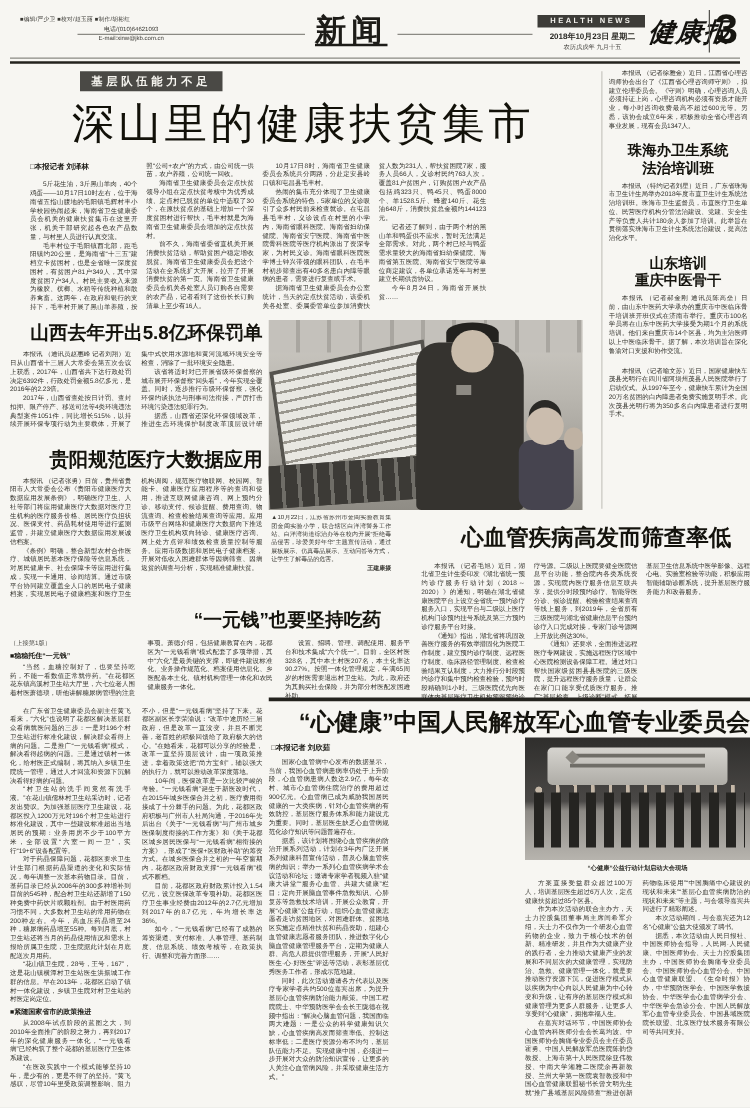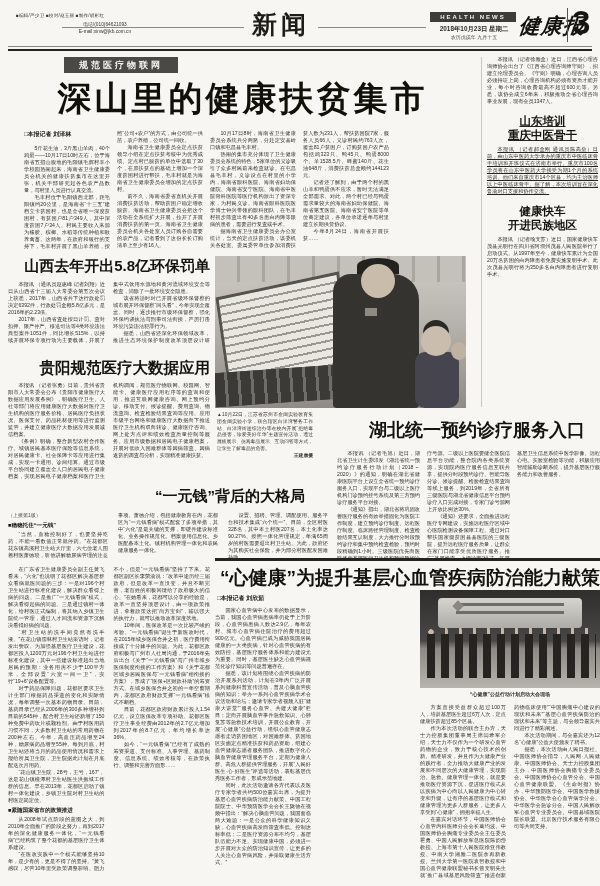--- a/index.html
+++ b/index.html
@@ -15,21 +15,21 @@
              letter-spacing:2px;text-align:center;line-height:10px;}
   .hd-date{font-size:6.4px;font-weight:bold;color:#2c2b26;}
   .hd-lunar{font-size:5px;color:#4a4944;text-align:center;}
   .brand-cn{font-family:"DejaVu Serif",serif;font-style:italic;font-weight:bold;
             font-size:21px;color:#14130f;letter-spacing:1px;transform:skewX(-6deg);}
   .pageno{font-size:33px;font-weight:900;color:#171611;line-height:1;}
   .rule{background:#24231e;}
   
   .badge{background:#4a4945;color:#f5f4ef;font-size:9px;font-weight:bold;
          letter-spacing:3px;text-align:center;line-height:16px;}
-  .lead-hl{font-size:34px;font-weight:700;letter-spacing:3px;color:#121109;
+  .lead-hl{font-size:34px;font-weight:400;letter-spacing:3px;color:#121109;
            text-align:center;white-space:nowrap;}
   
   .body-txt{font-size:5.2px;line-height:7px;text-align:justify;color:#32312b;
             overflow:hidden;column-fill:auto;}
   .body-txt p{margin:0;text-indent:2em;}
   .body-txt p.subhead{font-weight:bold;text-indent:0;margin:3px 0 2px;font-size:5.6px;color:#1d1c17;}
   .body-txt p.meta{text-indent:0;font-size:5px;color:#4a4944;margin-bottom:2px;}
   .byline{font-size:6px;font-weight:bold;text-indent:0!important;margin:1px 0 7px!important;color:#1d1c17;}
   .mid-hl{font-weight:900;color:#14130d;text-align:right;white-space:nowrap;}
   .side-art h3{margin:0 0 4px;font-size:11.5px;font-weight:900;color:#14130d;
@@ -79,56 +79,61 @@
 <body>
 
 <div class="page">
 
   <div class="abs hd-staff" style="left:16px;top:13px;width:180px;">■编辑/严少卫  ■校对/赵玉丽  ■制作/胡彬红</div>
   <div class="abs hd-contact" style="left:30px;top:21px;width:150px;">
     <div>电话/(010)64621093</div>
     <div>E-mail:xinw@jkb.com.cn</div>
   </div>
   <div class="abs hd-line" style="left:62px;top:27px;width:182px;"></div>
-  <div class="abs hd-section" style="left:252px;top:8px;">新闻</div>
+  <div class="abs hd-section" style="left:252px;top:8px;text-decoration:underline;">新闻</div>
   <div class="abs hd-line" style="left:318px;top:27px;width:108px;"></div>
   <div class="abs hd-ennews" style="left:430px;top:12px;width:86px;height:10px;">HEALTH NEWS</div>
   <div class="abs hd-date" style="left:428px;top:25px;width:92px;text-align:center;">2018年10月23日 星期二</div>
   <div class="abs hd-lunar" style="left:428px;top:34px;width:92px;">农历戊戌年 九月十五</div>
   <div class="abs brand-cn" style="left:519px;top:12px;">健康报</div>
   <div class="abs" style="left:567px;top:8px;height:34px;border-left:1px solid #55544f;"></div>
   <div class="abs pageno" style="left:572px;top:6px;">3</div>
   <div class="abs hd-line" style="left:8px;top:46px;width:584px;"></div>
   <div class="abs rule" style="left:8px;top:49px;width:584px;height:2px;"></div>
 
-  <div class="abs badge" style="left:64px;top:57px;width:114px;height:16px;">规范医疗物联网</div>
+  <div class="abs badge" style="left:64px;top:57px;width:114px;height:16px;">基层队伍能力不足</div>
   <div class="abs lead-hl" style="left:0px;top:76px;width:485px;">深山里的健康扶贫集市</div>
 
   <div class="abs body-txt" style="left:24px;top:130px;width:458px;height:124px;columns:5;column-gap:7px;">
     <p class="byline">□本报记者  刘泽林</p>
     <span><p>5斤花生油，3斤黑山羊肉，40个鸡蛋——10月17日10时左右，位于海南省五指山腹地的毛阳镇毛辉村丰小学校园热闹起来，海南省卫生健康委员会机关的健康扶贫集市在这里开张，机关干部研究起各色农产品数量，与村里人员进行认真交流。</p><p>毛丰村位于毛阳镇西北部，距毛阳镇约20公里，是海南省“十三五”建档立卡贫困村，也是全省唯一深度贫困村，有贫困户81户349人，其中深度贫困7户34人。村民主要收入来源为橡胶、槟榔、水稻等传统种植和散养禽畜。这两年，在政府和银行的支持下，毛丰村开展了黑山羊养殖，按照“公司+农户”的方式，由公司统一供苗，农户养殖，公司统一回收。</p><p>海南省卫生健康委员会定点扶贫领导小组在定点扶贫考核中为优秀成绩、定点村已脱贫的单位中选取了30个，在原扶贫点的基础上增加一个深度贫困村进行帮扶，毛丰村就是为海南省卫生健康委员会增加的定点扶贫村。</p><p>前不久，海南省委省直机关开展消费扶贫活动，帮助贫困户稳定增收脱贫。海南省卫生健康委员会把这个活动在全系统扩大开展，拉开了开展消费扶贫的第一页。海南省卫生健康委员会机关各处室人员订购各自需要的农产品，记者看到了这份长长订购清单上至少有16人。</p><p>10月17日8时，海南省卫生健康委员会系统兵分两路，分赴定安县岭口镇和屯昌县毛丰村。</p><p>热闹的集市充分体现了卫生健康委员会系统的特色，5家单位的义诊吸引了众多村民前来检查就诊。在屯昌县毛丰村，义诊设点在村里的小学内，海南省眼科医院、海南省妇幼保健院、海南省安宁医院、海南省中医院骨科医院等医疗机构派出了资深专家，为村民义诊。海南省眼科医院医学博士钟兴带领的眼科团队，在毛丰村初步筛查出有40多名患白内障等眼病的患者，需要进行复查或手术。</p><p>据海南省卫生健康委员会办公室统计，当天的定点扶贫活动，该委机关各处室、委属委管单位参加消费扶贫人数为231人，帮扶贫困院7家，服务人员66人，义诊村民约763人次，覆盖81户贫困户，订购贫困户农产品包括鸡323只、鸭45只、鸭蛋8000个、羊1528.5斤、蜂蜜140斤、花生油648斤，消费扶贫总金额约144123元。</p><p>记者还了解到，由于两个村的黑山羊和鸭蛋供不应求，暂时无法满足全部需求。对此，两个村已经与鸭蛋需求量较大的海南省妇幼保健院、海南省第五医院、海南省安宁医院等单位商定建议，各单位承诺逐年与村里建立长期供货协议。</p><p>今年8月24日，海南省开展扶贫……</p></span>
   </div>
 
   <div class="abs vline" style="left:481px;top:57px;height:350px;"></div>
   <div class="abs" style="left:487px;top:56px;width:111px;">
     <div class="side-art" style="margin-bottom:9px;">
       <div class="body-txt">
           <p>本报讯 （记者徐雅金）近日，江西省心理咨询师协会出台了《江西省心理咨询师守则》，拟建立伦理委员会。《守则》明确，心理咨询人员必须持证上岗，心理咨询机构必须有资质才能开业，每小时咨询收费最高不超过600元等。另悉，该协会成立6年来，积极推动全省心理咨询事业发展，现有会员1347人。</p>
         </div>
     </div>
-    <div class="side-art" style="margin-bottom:9px;text-decoration:underline;">
+    <div class="side-art" style="margin-bottom:9px;">
+      <h3>珠海办卫生系统
+法治培训班</h3>
+      <div class="body-txt">
+          <p>本报讯 （特约记者刘星）近日，广东省珠海市卫生计生局举办2018年度市直卫生计生系统法治培训班。珠海市卫生监督员，市直医疗卫生单位、民营医疗机构分管法治建设、党建、安全生产等负责人共计180余人参加了培训。此举旨在贯彻落实珠海市卫生计生系统法治建设，提高法治化水平。</p>
+        </div>
+    </div>
+    <div class="side-art" style="margin-bottom:9px;">
       <h3>山东培训
 重庆中医骨干</h3>
       <div class="body-txt">
           <p>本报讯 （记者郝金刚 通讯员陈高垒）日前，由山东中医药大学承办的重庆市中医临床骨干培训班开班仪式在济南市举行。重庆市100名学员将在山东中医药大学接受为期1个月的系统培训。他们来自重庆市14个区县，均为主治医师以上中医临床骨干。据了解，本次培训旨在深化鲁渝对口支援和协作交流。</p>
         </div>
     </div>
     <div class="side-art">
-      <h3>健康快车
-开进民族地区</h3>
       <div class="body-txt">
           <p>本报讯 （记者喻文苏）近日，国家健康快车茂县光明行在四川省阿坝州茂县人民医院举行了启动仪式。从1997年至今，健康快车累计为全国20万名贫困的白内障患者免费实施复明手术。此次茂县光明行将为350多名白内障患者进行复明手术。</p>
         </div>
     </div>
   </div>
 
   <div class="abs mid-hl" style="left:8px;top:257px;width:202px;font-size:15px;">山西去年开出5.8亿环保罚单</div>
   <div class="abs body-txt" style="left:8px;top:281px;width:202px;height:70px;columns:2;column-gap:8px;">
       <p>本报讯 （通讯员赵惠峰 记者刘翔）近日从山西省十三届人大常委会第五次会议上获悉，2017年，山西省共下达行政处罚决定6392件，行政处罚金额5.8亿多元，是2016年的2.23倍。</p>
       <p>2017年，山西省查处按日计罚、查封扣押、限产停产、移送司法等4类环境违法典型案件1051件，同比增长515%，以持续开展环保专项行动为主要载体，开展了集中式饮用水源地和黄河流域环境安全等检查，消除了一批环境安全隐患。</p>
@@ -152,49 +157,49 @@
     <div class="ph1-badge"></div>
     <div class="ph1-child1b"></div>
     <div class="ph1-child1"></div>
     <div class="ph1-child2"></div>
   </div>
   <div class="abs caption" style="left:217px;top:412px;width:96px;height:60px;overflow:hidden;">
     <span>▲10月22日，江苏省苏州市金阊实验教育集团金阊实验小学，联合辖区白洋湾警务工作站、白洋湾街道综治办等在校内开展“拒绝毒品侵害，珍爱美好年华”主题宣传活动，通过展板展示、仿真毒品展示、互动问答等方式，让学生了解毒品的危害。</span>
     <b class="credit">王建康摄</b>
   </div>
 
-  <div class="abs mid-hl" style="left:315px;top:418px;width:270px;font-size:18px;">湖北统一预约诊疗服务入口</div>
+  <div class="abs mid-hl" style="left:315px;top:418px;width:270px;font-size:18px;">心血管疾病高发而筛查率低</div>
   <div class="abs body-txt" style="left:337px;top:450px;width:263px;height:118px;columns:3;column-gap:7px;">
       <p>本报讯 （记者毛旭）近日，湖北省卫生计生委印发《湖北省统一预约诊疗服务行动计划（2018～2020）》的通知，明确在湖北省健康医院平台上设立全省统一预约诊疗服务入口，实现平台与二级以上医疗机构门诊预约挂号系统及第三方预约诊疗服务平台对接。</p>
       <p>《通知》指出，湖北省将巩固改善医疗服务的有效举措固化为医院工作制度，建立预约诊疗制度、远程医疗制度、临床路径管理制度、检查检验结果互认制度，大力推行分时段预约诊疗和集中预约检查检验，预约时段精确到1小时。三级医院优先向医联体内基层医疗卫生机构预留预约诊疗号源。二级以上医院要健全医院信息平台功能，整合院内各类系统资源，实现院内医疗服务信息互联共享，提供分时段预约诊疗、智能导医分诊、候诊提醒、检验检查结果查询等线上服务，到2019年，全省所有三级医院与湖北省健康信息平台预约诊疗入口完成对接，专家门诊号源网上开放比例达30%。</p>
       <p>《通知》还要求，全面推进远程医疗专网建设，实施远程医疗区域中心医院检测设备保障工程。通过对口帮扶国家级贫困县县医院的三级医院，提升远程医疗服务质量，让群众在家门口能享受优质医疗服务。推广“基层检查、上级诊断”模式，拓展基层卫生信息系统中医学影像、远程心电、实验室检验等功能，积极应用智能辅助诊断系统，提升基层医疗服务能力和改善服务。</p>
     </div>
 
-  <div class="abs mid-hl" style="left:30px;top:487px;width:275px;font-size:15px;">“一元钱”背后的大格局</div>
+  <div class="abs mid-hl" style="left:30px;top:487px;width:275px;font-size:15px;">“一元钱”也要坚持吃药</div>
   <div class="abs body-txt" style="left:8px;top:512px;width:320px;height:50px;columns:3;column-gap:10px;">
       <p class="meta">（上接第1版）</p>
       <p class="subhead">■稳稳托住“一元钱”</p>
       <p>“当然，血糖控制好了，也要坚持吃药，不能一看数值正常就停药。”在花都区花东镇高溪村卫生站大厅里，六七位老人围着村医萧德琐，听他讲解糖尿病管理的注意事项。萧德介绍，包括健康教育在内，花都区为“一元钱看病”模式配套了多项举措，其中“六化”是最关键的支撑，即硬件建设标准化、业务操作规范化、档案使用信息化、乡医配备本土化、镇村机构管理一体化和农民健康服务一体化。</p>
       <p>设置、招聘、管理、调配使用、服务平台和技术集成“六个统一”。目前，全区村医328名，其中本土村医207名，本土化率达90.27%。按照一体化管理规定，年满65周岁的村医需要退出村卫生站。为此，政府还为其购买社会保险，并为部分村医配发困难补助。</p>
     </div>
   <div class="abs body-txt" style="left:8px;top:566px;width:202px;height:312px;columns:2;column-gap:9px;">
       <p>在广东省卫生健康委员会副主任黄飞看来，“六化”也说明了花都区解决基层群众看病就医问题的三步：一是对196个村卫生站进行标准化建设，解决群众看得上病的问题。二是推广“一元钱看病”模式，解决看得起病的问题。三是通过镇村一体化，给村医正式编制，将其纳入乡镇卫生院统一管理，通过人才回流和资源下沉解决看得好病的问题。</p>
       <p>“村卫生站的洗手间竟然有洗手液。”在花山镇儒林村卫生站采访时，记者发出赞叹。为加强基层医疗卫生建设，花都区投入1200万元对196个村卫生站进行标准化建设，其中一些建设标准超出当地居民的预期：业务用房不少于100平方米，全部设置“六室一间一卫”，实行“19+6”设备配置等。</p>
       <p>对于药品保障问题，花都区要求卫生计生部门根据药品渠道的变化和实际情况，每年调整一次基本药物目录。目前，基药目录已经从2006年的300多种增补到目前的545种，配合村卫生站还新增了150种免费中药饮片或颗粒剂。由于村医用药习惯不同，大多数村卫生站的常用药物在200种左右。今年，高血压药品增至24种，糖尿病药品增至55种。每到月底，村卫生站还将当月的药品使用情况和需求上报给所属卫生院，卫生院据此计划在月底配送次月用药。</p>
       <p>“花山镇卫生院，28号，王号，167”，这是花山镇横潭村卫生站医生洪振城工作群的信息。早在2013年，花都区启动了镇村一体化建设，乡镇卫生院对村卫生站的村医定岗定位。</p>
       <p class="subhead">■紧随国家省市的政策推进</p>
       <p>从2008年试点阶段的蓝图之大，到2010年全面推广的阶段之努力，再到2017年的深化健康服务一体化，“一元钱看病”已经构筑了整个花都的基层医疗卫生体系建设。</p>
       <p>“在医改实践中一个模式能够坚持10年，是少有的，更是不得了的坚持。”黄飞感叹，尽管10年里受政策调整影响、阻力不小，但是“一元钱看病”坚持了下来。花都区副区长李荣渝说：“改革中途历经三届政府，但是改革一直没变，并且不断完善，老百姓的积极回馈给了政府极大的信心。”在她看来，花都可以分享的经验是，改革一直坚持顶层设计，由一项政策推进，拿着政策这把“尚方宝剑”，辅以强大的执行力，就可以推动改革深度落地。</p>
       <p>10年间，医保改革是一次比较严峻的考验。“一元钱看病”诞生于新医改时代，在2015年城乡医保合并之初，医疗费用衔接成了十分棘手的问题。为此，花都区政府积极与广州市人社局沟通，于2016年先后出台《关于“一元钱看病”与广州市城乡医保制度衔接的工作方案》和《关于花都区城乡居民医保与“一元钱看病”相衔接的方案》，形成了“医保+区财政补助”的筹资方式。在城乡医保合并之初的一年空窗期内，花都区政府财政支撑“一元钱看病”模式不断档。</p>
       <p>目前，花都区政府财政累计投入1.54亿元，设立医保改革专项补助。花都区医疗卫生事业经费由2012年的2.7亿元增加到2017年的8.7亿元，年均增长率达36%。</p>
       <p>如今，“一元钱看病”已经有了成熟的筹资渠道、支付标准、人事管理、基药制度、信息系统、绩效考核等，在政策执行、调整和完善方面形……</p>
     </div>
 
   <div class="abs rule" style="left:215px;top:558px;width:385px;height:2.5px;"></div>
-  <div class="abs mid-hl" style="left:213px;top:565px;width:387px;font-size:19px;">“心健康”为提升基层心血管疾病防治能力献策</div>
+  <div class="abs mid-hl" style="left:213px;top:565px;width:387px;font-size:19px;">“心健康”中国人民解放军心血管专业委员会</div>
   <div class="abs" style="left:217px;top:594px;font-size:6px;font-weight:bold;color:#1d1c17;">□本报记者  刘欣茹</div>
   <div class="abs body-txt" style="left:215px;top:607px;width:200px;height:273px;columns:2;column-gap:8px;">
       <p>国家心血管病中心发布的数据显示，当前，我国心血管病患病率仍处于上升阶段，心血管病患病人数达2.9亿，每年农村、城市心血管病住院治疗的费用超过900亿元。心血管病已成为威胁我国居民健康的一大类疾病，针对心血管疾病的有效防控，基层医疗服务体系和能力建设尤为重要。同时，基层医生缺乏心血管病规范化诊疗知识等问题普遍存在。</p>
       <p>据悉，该计划将围绕心血管疾病的防治开展系列活动，计划在3年内广泛开展系列健康科普宣传活动，普及心脑血管疾病的知识；举办一系列心血管疾病学术会议活动和论坛；邀请专家学者视频入驻“健康大讲堂”“服务心血管、共建大健康”栏目；定向开展脑血管事件急救知识、心肺复苏等急救技术培训，开展公众教育，开展“心健康”公益行动，组织心血管健康志愿者走访贫困地区，对困难群体、贫困地区实施定点精准扶贫和药品资助，组建心血管健康志愿者服务团队，推进数字化心脑血管健康管理服务平台，定期为健康人群、高危人群提供管理服务，开展“人民好医生·心·好医生”评选等活动，表彰基层优秀医务工作者，形成示范地建。</p>
       <p>同时，此次活动邀请各方代表以及医疗专家学者共约500位嘉宾出席，为提升基层心血管疾病防治能力献策。中国工程院院士、中华预防医学会会长王陇德在视频中指出：“解决心脑血管问题，我国面临两大难题：一是公众的科学健康知识欠缺，心血管疾病高发而筛查率低、控制达标率低；二是医疗资源分布不均匀，基层队伍能力不足。实现健康中国，必须进一步开展对大众的防治知识宣传，让更多的人关注心血管病风险，并采取健康生活方式。”</p>
     </div>
 
   <div class="abs photo2" style="left:420px;top:590px;width:180px;height:98px;">
     <div class="ph2-screen">
         <i></i>

